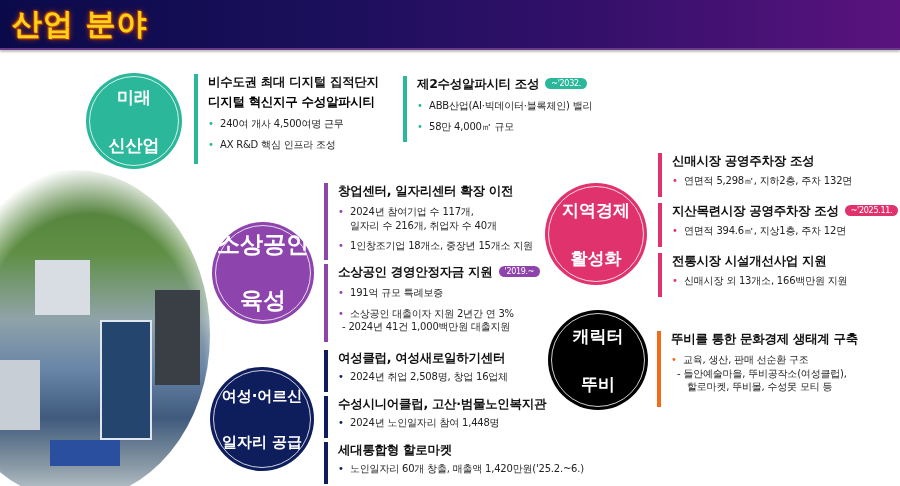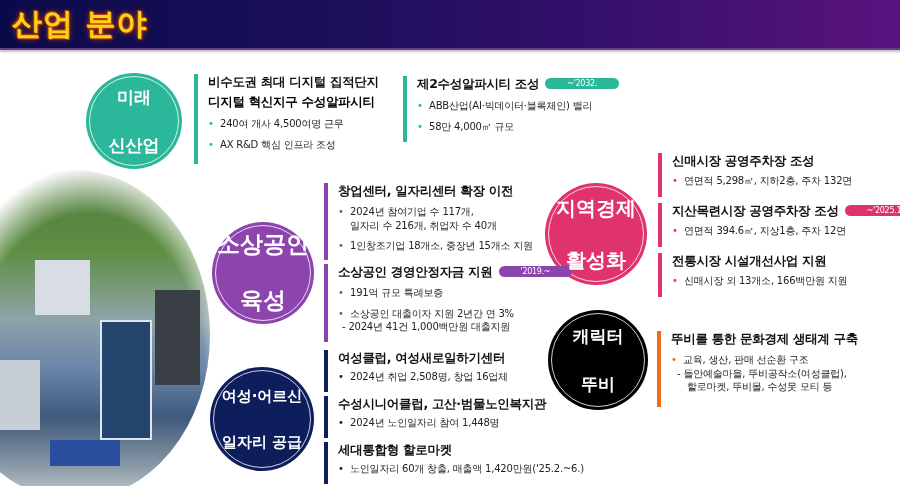--- a/index.html
+++ b/index.html
@@ -35,21 +35,21 @@
   }
   .circle::after {
     content: ""; position: absolute; inset: 3px; border-radius: 50%;
     border: 1.5px solid rgba(255,255,255,0.8);
   }
   .circle span { display: block; position: relative; z-index: 1; }
 
   .c-future { left: 86px; top: 73px; width: 96px; height: 96px; background: #2bb89a; font-size: 17px; }
   .c-small { left: 212px; top: 222px; width: 102px; height: 102px; background: #8e44ad; font-size: 23px; }
   .c-women { left: 210px; top: 367px; width: 104px; height: 104px; background: #0e1d5c; font-size: 15px; }
-  .c-local { left: 545px; top: 183px; width: 102px; height: 102px; background: #e0336d; font-size: 20px; }
+  .c-local { left: 545px; top: 183px; width: 102px; height: 102px; background: #e0336d; font-size: 17px; }
   .c-char { left: 548px; top: 310px; width: 100px; height: 100px; background: #000000; font-size: 17px; }
 
   .block { position: absolute; border-left: 4px solid; padding-left: 10px; }
   .b-teal { border-color: #2bb89a; }
   .b-purple { border-color: #8e44ad; }
   .b-navy { border-color: #0e1d5c; }
   .b-pink { border-color: #e0336d; }
   .b-orange { border-color: #f06c1a; }
 
   .t { font-size: 12.5px; font-weight: bold; color: #111; white-space: nowrap; letter-spacing: -0.3px; }
@@ -58,21 +58,21 @@
   .bul .dot { display: inline-block; width: 12px; font-size: 10px; }
   .sub { padding-left: 8px; }
   .d-teal { color: #2bb89a; }
   .d-purple { color: #8e44ad; }
   .d-navy { color: #0e1d5c; }
   .d-pink { color: #e0336d; }
   .d-orange { color: #f06c1a; }
 
   .badge {
     display: inline-block; font-size: 8px; font-weight: normal; color: #fff;
-    padding: 1px 22px; border-radius: 8px; margin-left: 6px; vertical-align: 2px;
+    padding: 1px 6px; border-radius: 8px; margin-left: 6px; vertical-align: 2px;
   }
   .bg-teal { background: #2bb89a; }
   .bg-purple { background: #8e44ad; }
   .bg-pink { background: #e0336d; }
 </style>
 </head>
 <body>
 
 <div class="header">
   <div class="header-title">산업 분야</div>

